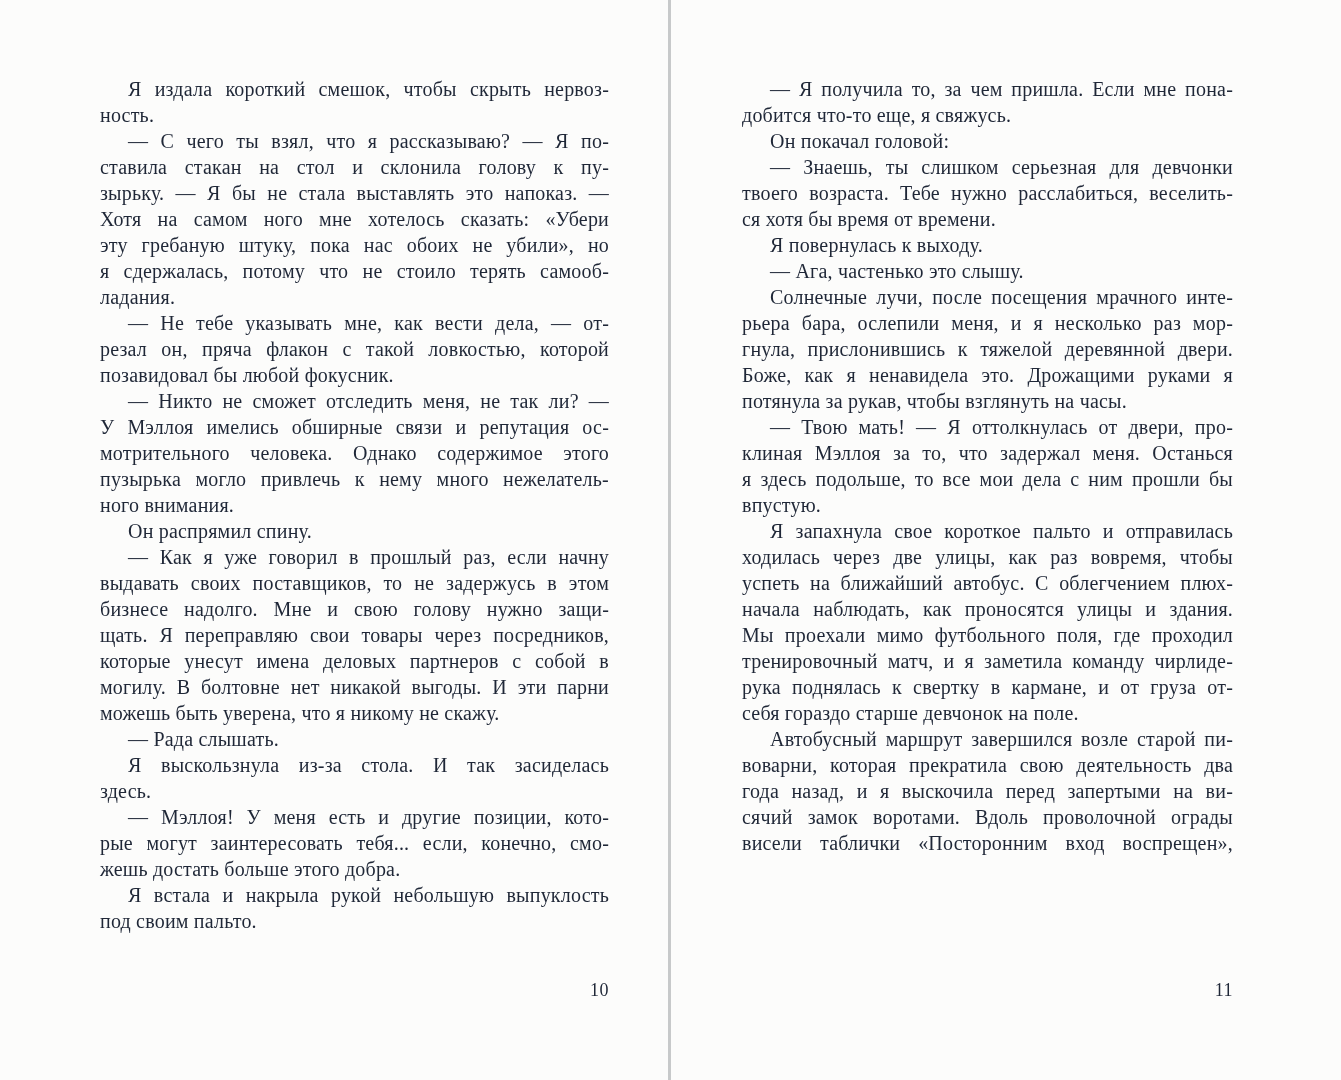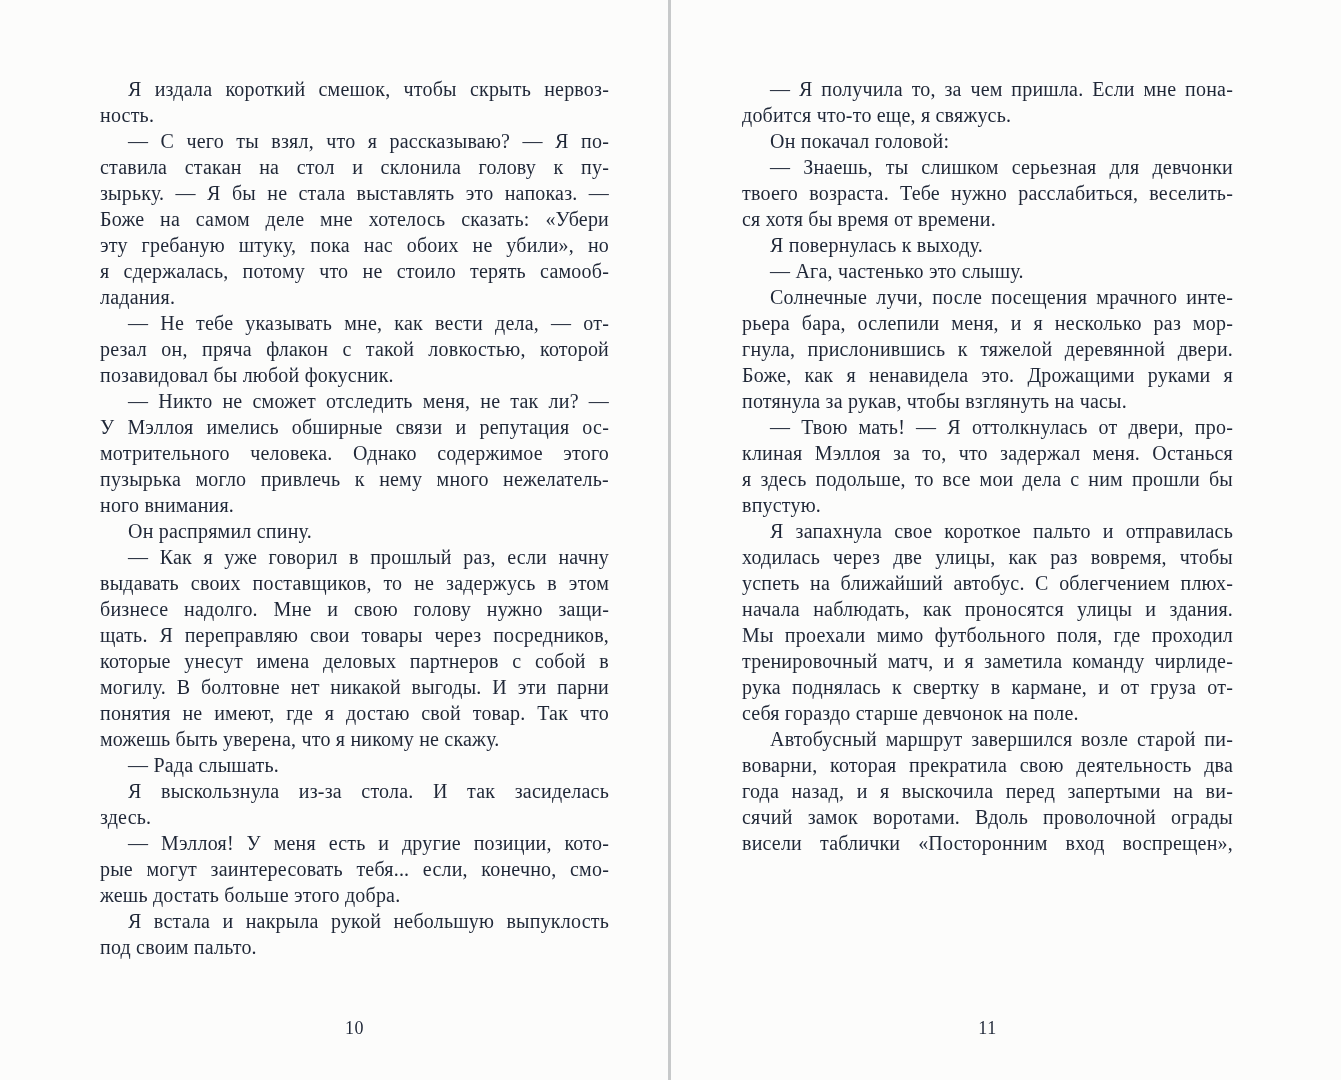--- a/index.html
+++ b/index.html
@@ -47,61 +47,60 @@
   }
   .line.just {
     text-align: justify;
     text-align-last: justify;
   }
   .line.indent {
     text-indent: 28px;
   }
   .page-number {
     position: absolute;
-    top: 1017px;
+    top: 979px;
     font-size: 18px;
     line-height: 22px;
-    text-align: center;
+    text-align: right;
     letter-spacing: 0.5px;
   }
   #left-number  { left: 100px; width: 509px; }
   #right-number { left: 71px;  width: 491px; }
 </style>
 </head>
 <body>
 
 <div id="screen" style="--bg: #fcfcfb; --ink: #1f2737; --divider: #c7c9ca;">
 
   <div class="page" id="page-left">
     <div class="text-block" id="left-text">
         <div class="line indent just">Я издала короткий смешок, чтобы скрыть нервоз-</div>
         <div class="line">ность.</div>
         <div class="line indent just">— С чего ты взял, что я рассказываю? — Я по-</div>
         <div class="line just">ставила стакан на стол и склонила голову к пу-</div>
         <div class="line just">зырьку. — Я бы не стала выставлять это напоказ. —</div>
-        <div class="line just">Боже на самом деле мне хотелось сказать: «Убери</div>
+        <div class="line just">Хотя на самом ного мне хотелось сказать: «Убери</div>
         <div class="line just">эту гребаную штуку, пока нас обоих не убили», но</div>
         <div class="line just">я сдержалась, потому что не стоило терять самооб-</div>
         <div class="line">ладания.</div>
         <div class="line indent just">— Не тебе указывать мне, как вести дела, — от-</div>
         <div class="line just">резал он, пряча флакон с такой ловкостью, которой</div>
         <div class="line">позавидовал бы любой фокусник.</div>
         <div class="line indent just">— Никто не сможет отследить меня, не так ли? —</div>
         <div class="line just">У Мэллоя имелись обширные связи и репутация ос-</div>
         <div class="line just">мотрительного человека. Однако содержимое этого</div>
         <div class="line just">пузырька могло привлечь к нему много нежелатель-</div>
         <div class="line">ного внимания.</div>
         <div class="line indent">Он распрямил спину.</div>
         <div class="line indent just">— Как я уже говорил в прошлый раз, если начну</div>
         <div class="line just">выдавать своих поставщиков, то не задержусь в этом</div>
         <div class="line just">бизнесе надолго. Мне и свою голову нужно защи-</div>
         <div class="line just">щать. Я переправляю свои товары через посредников,</div>
         <div class="line just">которые унесут имена деловых партнеров с собой в</div>
         <div class="line just">могилу. В болтовне нет никакой выгоды. И эти парни</div>
-        <div class="line just">понятия не имеют, где я достаю свой товар. Так что</div>
         <div class="line">можешь быть уверена, что я никому не скажу.</div>
         <div class="line indent">— Рада слышать.</div>
         <div class="line indent just">Я выскользнула из-за стола. И так засиделась</div>
         <div class="line">здесь.</div>
         <div class="line indent just">— Мэллоя! У меня есть и другие позиции, кото-</div>
         <div class="line just">рые могут заинтересовать тебя... если, конечно, смо-</div>
         <div class="line">жешь достать больше этого добра.</div>
         <div class="line indent just">Я встала и накрыла рукой небольшую выпуклость</div>
         <div class="line">под своим пальто.</div>
       </div>

